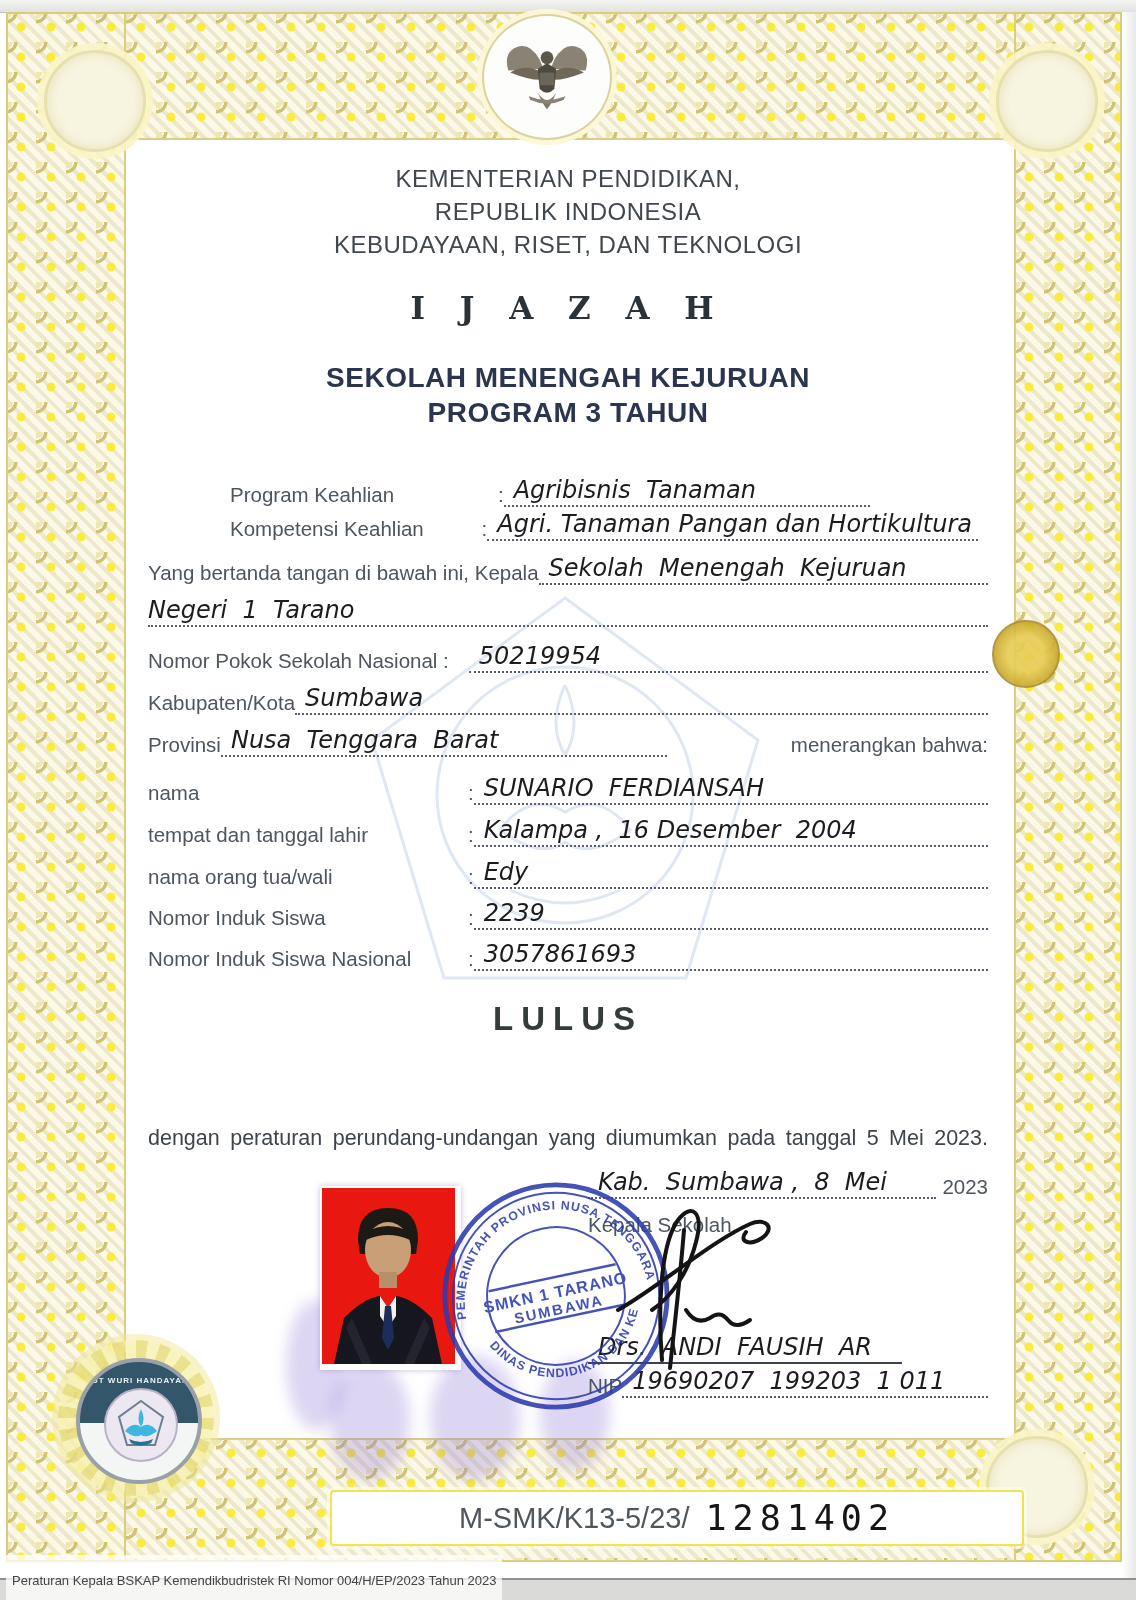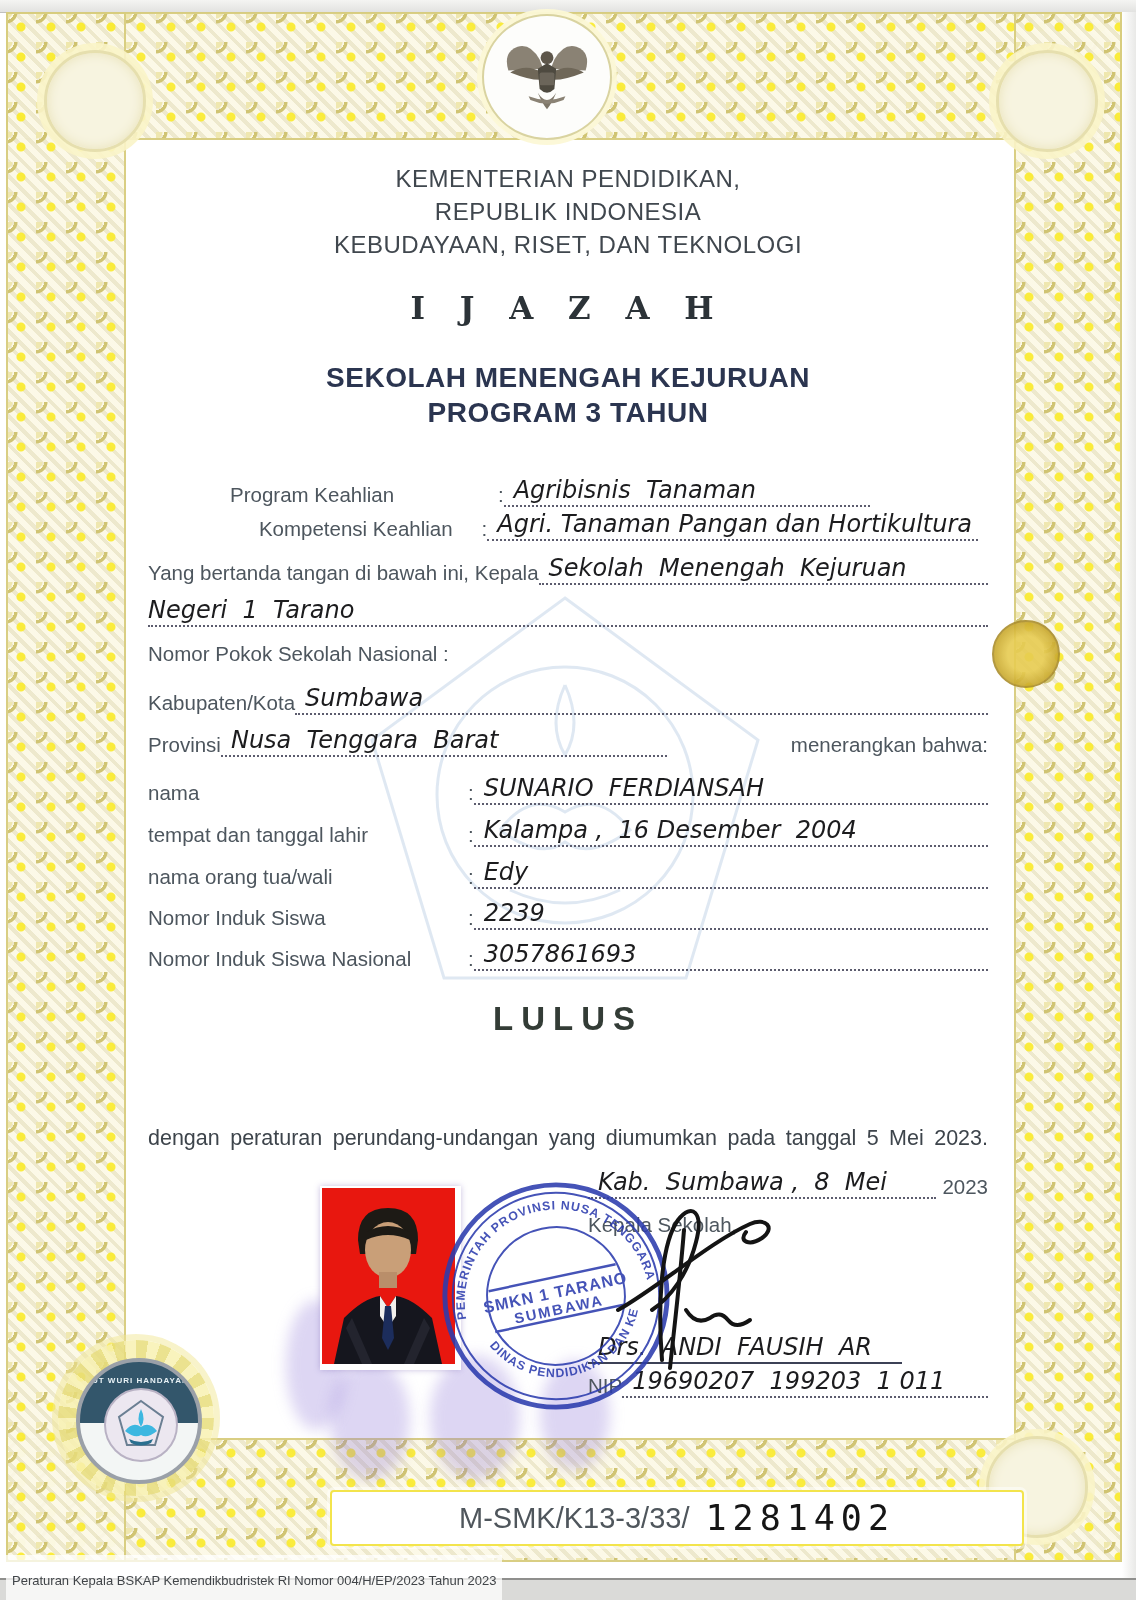--- a/index.html
+++ b/index.html
@@ -117,35 +117,36 @@
   <div class="center-block" style="top:360px;">
     <div class="smk">SEKOLAH MENENGAH KEJURUAN</div>
     <div class="smk">PROGRAM 3 TAHUN</div>
   </div>
 
   <div class="row" style="left:230px;top:470px;width:640px;">
     <span class="lbl" style="width:268px;margin-top:13px;">Program Keahlian</span>
     <span class="lbl">:</span>
     <span class="hand dots grow">Agribisnis  Tanaman</span>
   </div>
-  <div class="row" style="left:230px;top:510px;width:748px;text-align:center;">
+  <div class="row" style="left:230px;top:510px;width:748px;">
     <span class="lbl" style="width:268px;">Kompetensi Keahlian</span>
     <span class="lbl">:</span>
     <span class="hand dots grow">Agri. Tanaman Pangan dan Hortikultura</span>
   </div>
 
   <div class="row" style="left:148px;top:554px;width:840px;">
     <span class="lbl">Yang bertanda tangan di bawah ini, Kepala</span>
     <span class="hand dots grow">Sekolah  Menengah  Kejuruan</span>
   </div>
   <div class="row" style="left:148px;top:596px;width:840px;">
     <span class="hand dots grow" style="padding-left:0;">Negeri  1  Tarano</span>
   </div>
   <div class="row" style="left:148px;top:642px;width:840px;gap:20px;">
     <span class="lbl">Nomor Pokok Sekolah Nasional :</span>
+    <span class="hand dots grow">50219954</span>
   </div>
   <div class="row" style="left:148px;top:684px;width:840px;">
     <span class="lbl">Kabupaten/Kota</span>
     <span class="hand dots grow">Sumbawa</span>
   </div>
   <div class="row" style="left:148px;top:726px;width:840px;">
     <span class="lbl">Provinsi</span>
     <span class="hand dots grow" style="max-width:430px;">Nusa  Tenggara  Barat</span>
     <span class="lbl" style="margin-left:auto;">menerangkan bahwa:</span>
   </div>
@@ -258,21 +259,21 @@
       <svg width="56" height="56" viewBox="0 0 56 56">
         <path d="M28,4 L50,20 L42,48 L14,48 L6,20 Z" fill="none" stroke="#6b7f93" stroke-width="2"></path>
         <path d="M28,12 q-5,10 0,18 q5,-8 0,-18" fill="#3db7e0"></path>
         <path d="M12,34 q8,-10 16,-4 q8,-6 16,4 q-10,8 -16,4 q-6,4 -16,-4" fill="#3db7e0"></path>
         <path d="M16,42 q12,6 24,0 l-2,4 q-10,5 -20,0 Z" fill="#2a6f8f"></path>
       </svg>
     </div>
   </div>
 
   <div class="serial-box">
-    <span class="serial-prefix">M-SMK/K13-3/33/</span>
+    <span class="serial-prefix">M-SMK/K13-5/23/</span>
     <span class="serial-num">1281402</span>
   </div>
 
   <div class="reg-text">Peraturan Kepala BSKAP Kemendikbudristek RI Nomor 004/H/EP/2023 Tahun 2023</div>
 
   <div class="scan-bottom"></div>
   <div class="scan-right"></div>
 </div>
 
 </body></html>

